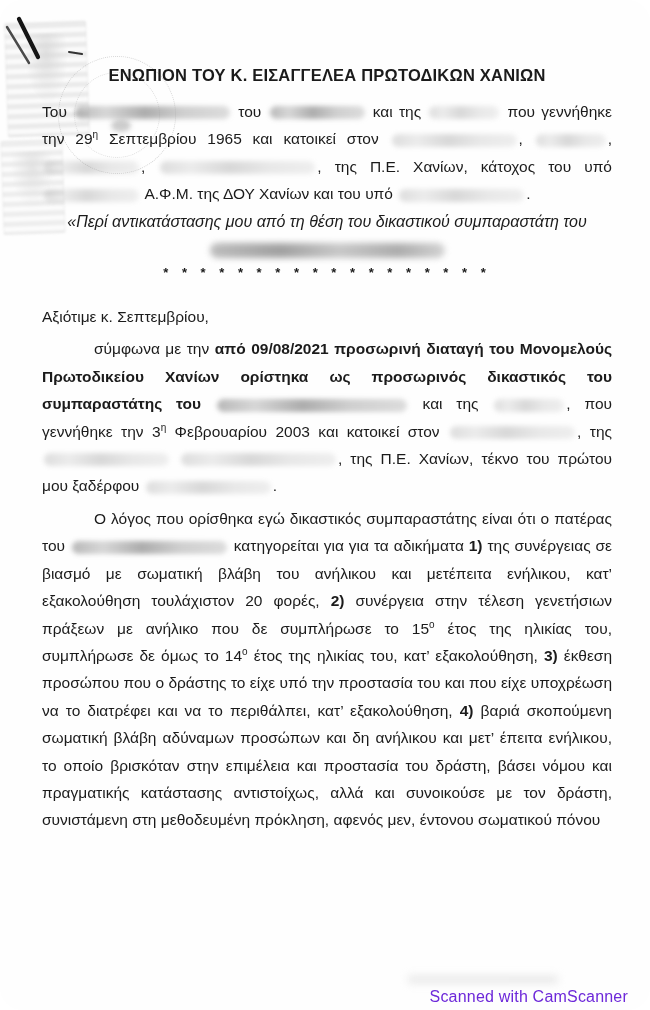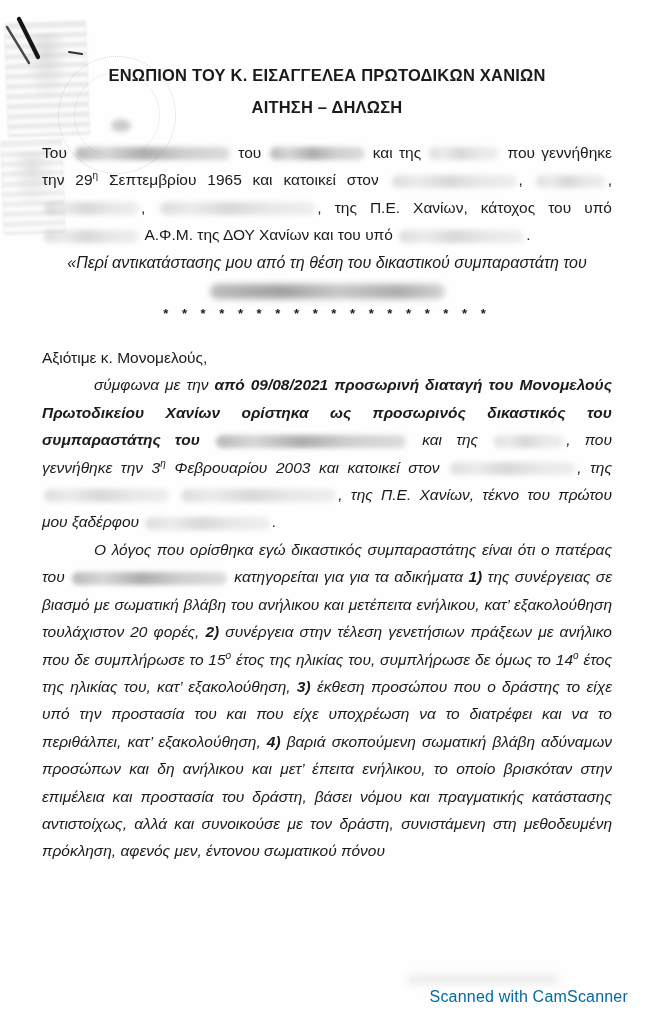--- a/index.html
+++ b/index.html
@@ -25,41 +25,41 @@
   .round-stamp-blob{position:absolute;left:52px;top:62px;width:20px;height:13px;border-radius:50%;
     background:#8e8e8e;filter:blur(2.5px);opacity:.8;}
   .pen-marks{position:absolute;left:0;top:0;}
 
   
   .content{position:absolute;left:42px;top:66px;width:570px;}
   .title{margin:0 0 13px;padding:0;text-align:center;font-size:16.5px;font-weight:bold;letter-spacing:.2px;}
   .title.last{margin-bottom:22px;}
   p.body{margin:0;font-size:15.5px;line-height:27.4px;text-align:justify;}
   p.indent{text-indent:52px;}
-  p.mt{font-style:italic;}
+  p.mt{margin-top:5px;}
   .bold{font-weight:bold;}
   sup{font-size:10px;line-height:0;}
 
   .quote{margin:0;font-size:16px;line-height:27.4px;font-style:italic;text-align:center;}
   .stars{margin:0;text-align:center;font-size:13px;font-weight:bold;letter-spacing:5px;line-height:18px;}
   .salutation{margin:21px 0 0;font-size:15.5px;line-height:27.4px;text-align:left;}
 
   
   .redact{display:inline-block;height:13px;border-radius:7px;vertical-align:middle;margin:0 2px;
     background:linear-gradient(90deg,#8a8a8a 0%,#bdbdbd 20%,#777 45%,#b0b0b0 70%,#c6c6c6 100%);
     filter:blur(2.5px);opacity:.6;}
   .redact.faint{opacity:.28;}.rw-s{width:70px}.rw-m{width:95px}.rw-l{width:125px}.rw-xl{width:155px}.rw-xxl{width:190px}
   .center-redact{display:block;width:235px;height:15px;margin:8px auto 6px;border-radius:8px;
     background:linear-gradient(90deg,#9a9a9a,#6f6f6f 30%,#ababab 55%,#818181 80%,#bcbcbc);
     filter:blur(3px);opacity:.65;}
 
   
   .corner-smudge{position:absolute;right:92px;bottom:27px;width:150px;height:7px;background:#cfcfcf;
     filter:blur(4px);opacity:.5;}
-  .scanner-credit{position:absolute;right:22px;bottom:4px;font-size:16px;color:#0369a1;letter-spacing:.2px;}
+  .scanner-credit{position:absolute;right:22px;bottom:4px;font-size:16px;color:#6d28d9;letter-spacing:.2px;}
 </style>
 </head>
 <body>
 
 <div class="page">
 
   <div class="stamp-rect s1">
     <div class="stamp-fig"></div>
   </div>
   <div class="stamp-rect s2">
@@ -71,29 +71,28 @@
   </div>
   <svg class="pen-marks" width="120" height="100" viewBox="0 0 120 100">
     <line x1="7" y1="27" x2="29" y2="63" stroke="#4a4a4a" stroke-width="2.4" stroke-linecap="round"></line>
     <line x1="19" y1="19" x2="38" y2="57" stroke="#151515" stroke-width="4.2" stroke-linecap="round"></line>
     <line x1="69" y1="52" x2="82" y2="54" stroke="#333333" stroke-width="2" stroke-linecap="round"></line>
   </svg>
 
   <div class="content">
 
     <p class="title">ΕΝΩΠΙΟΝ ΤΟΥ Κ. ΕΙΣΑΓΓΕΛΕΑ ΠΡΩΤΟΔΙΚΩΝ ΧΑΝΙΩΝ</p>
-    <p class="title last">ΑΙΤΗΣΗ – ΔΗΛΩΣΗ</p>
 
     <p class="body"><span>Του </span><span class="redact rw-xl"></span><span> του </span><span class="redact rw-m"></span><span> και της </span><span class="redact rw-s faint"></span><span> που γεννήθηκε την 29</span><sup>η</sup><span> Σεπτεμβρίου 1965 και κατοικεί στον </span><span class="redact rw-l faint"></span><span>, </span><span class="redact rw-s faint"></span><span>, </span><span class="redact rw-m faint"></span><span>, </span><span class="redact rw-xl faint"></span><span>, της Π.Ε. Χανίων, κάτοχος του υπό </span><span class="redact rw-m faint"></span><span> Α.Φ.Μ. της ΔΟΥ Χανίων και του υπό </span><span class="redact rw-l faint"></span><span>.</span></p>
 
     <p class="quote">«Περί αντικατάστασης μου από τη θέση του δικαστικού συμπαραστάτη του</p>
     <span class="center-redact"></span>
     <p class="stars">* * * * * * * * * * * * * * * * * *</p>
 
-    <p class="salutation">Αξιότιμε κ. Μονομελούς,</p>
+    <p class="salutation">Αξιότιμε κ. Σεπτεμβρίου,</p>
 
     <p class="body indent mt"><span>σύμφωνα με την </span><span class="bold">από 09/08/2021 προσωρινή διαταγή του Μονομελούς Πρωτοδικείου Χανίων ορίστηκα ως προσωρινός δικαστικός του συμπαραστάτης του </span><span class="redact rw-xxl"></span><span> και της </span><span class="redact rw-s faint"></span><span>, που γεννήθηκε την 3</span><sup>η</sup><span> Φεβρουαρίου 2003 και κατοικεί στον </span><span class="redact rw-l faint"></span><span>, της </span><span class="redact rw-l faint"></span><span> </span><span class="redact rw-xl faint"></span><span>, της Π.Ε. Χανίων, τέκνο του πρώτου μου ξαδέρφου </span><span class="redact rw-l faint"></span><span>.</span></p>
 
     <p class="body indent mt"><span>Ο λόγος που ορίσθηκα εγώ δικαστικός συμπαραστάτης είναι ότι ο πατέρας του </span><span class="redact rw-xl"></span><span> κατηγορείται για για τα αδικήματα </span><span class="bold">1)</span><span> της συνέργειας σε βιασμό με σωματική βλάβη του ανήλικου και μετέπειτα ενήλικου, κατ’ εξακολούθηση τουλάχιστον 20 φορές, </span><span class="bold">2)</span><span> συνέργεια στην τέλεση γενετήσιων πράξεων με ανήλικο που δε συμπλήρωσε το 15</span><sup>ο</sup><span> έτος της ηλικίας του, συμπλήρωσε δε όμως το 14</span><sup>ο</sup><span> έτος της ηλικίας του, κατ’ εξακολούθηση, </span><span class="bold">3)</span><span> έκθεση προσώπου που ο δράστης το είχε υπό την προστασία του και που είχε υποχρέωση να το διατρέφει και να το περιθάλπει, κατ’ εξακολούθηση, </span><span class="bold">4)</span><span> βαριά σκοπούμενη σωματική βλάβη αδύναμων προσώπων και δη ανήλικου και μετ’ έπειτα ενήλικου, το οποίο βρισκόταν στην επιμέλεια και προστασία του δράστη, βάσει νόμου και πραγματικής κατάστασης αντιστοίχως, αλλά και συνοικούσε με τον δράστη, συνιστάμενη στη μεθοδευμένη πρόκληση, αφενός μεν, έντονου σωματικού πόνου</span></p>
 
   </div>
 
   <div class="corner-smudge"></div>
   <div class="scanner-credit">Scanned with CamScanner</div>
 

